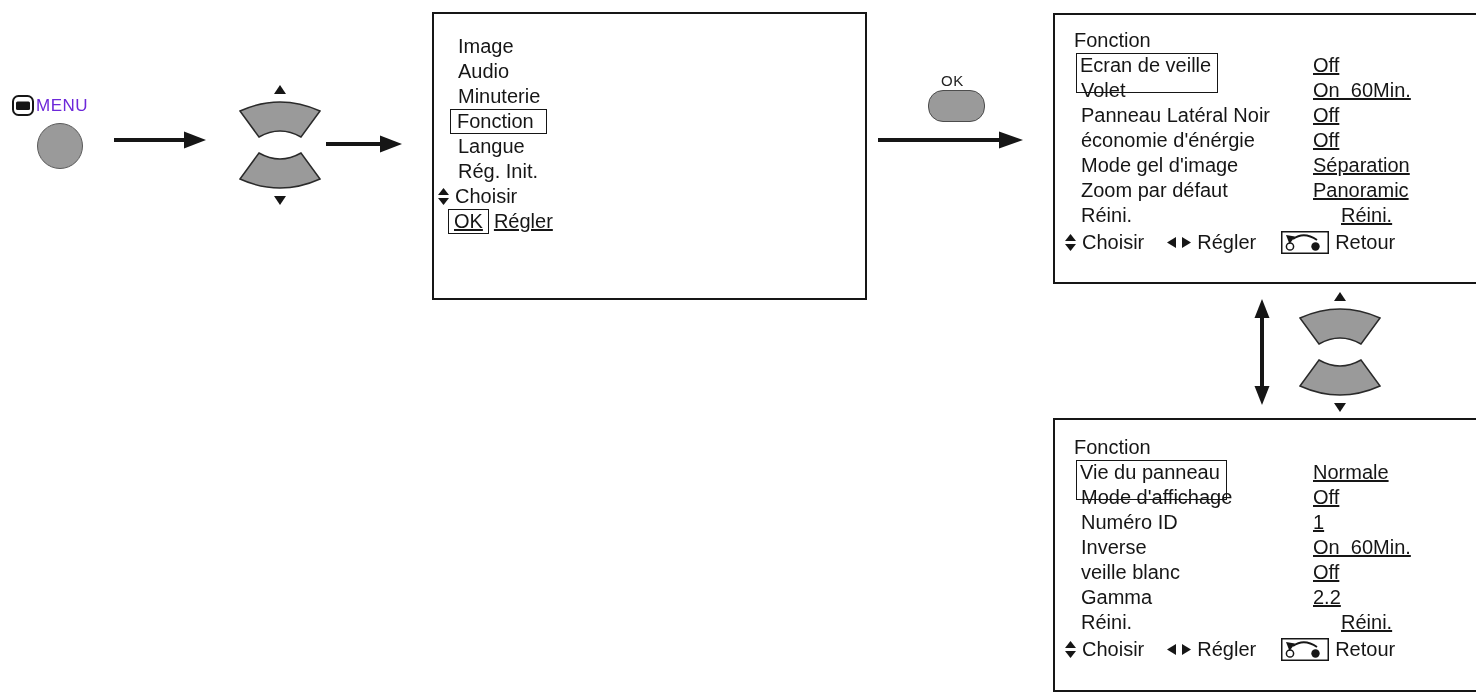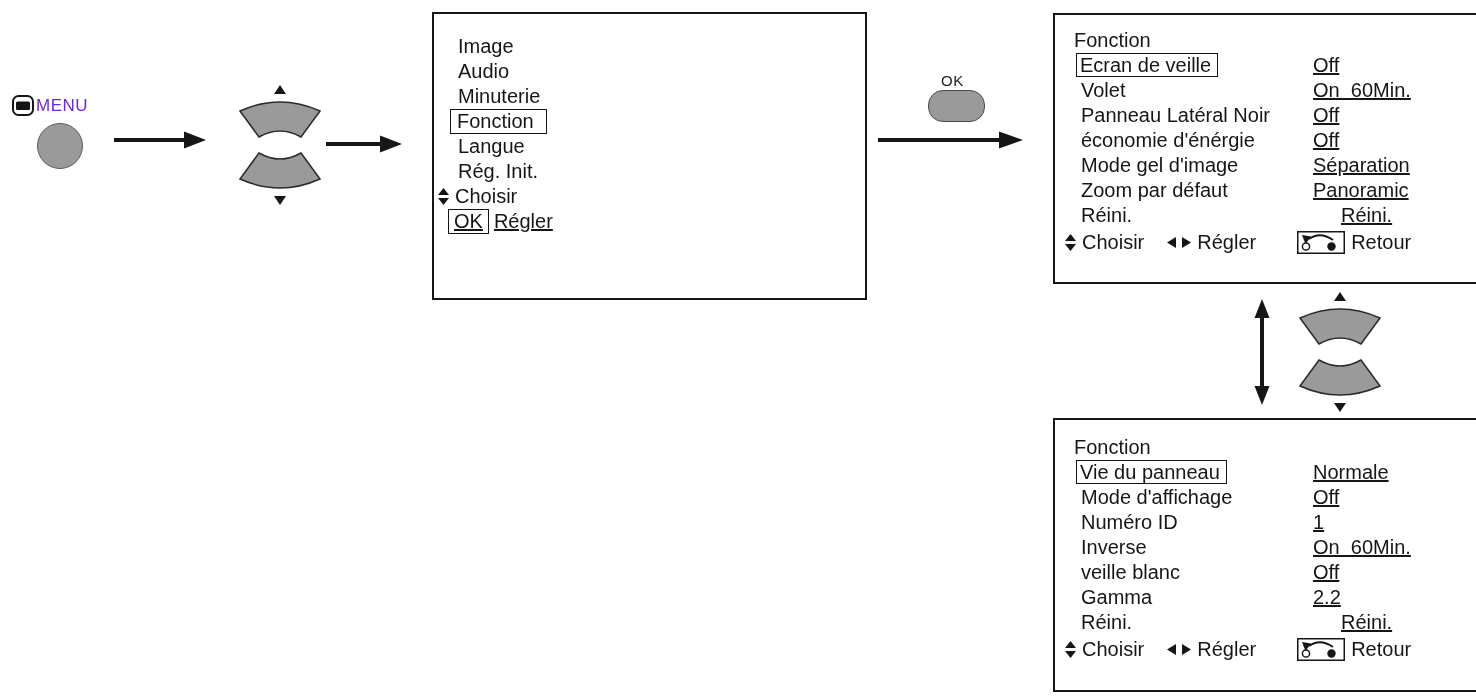--- a/index.html
+++ b/index.html
@@ -41,27 +41,27 @@
   
   .fbox{
     width:415px;border:2px solid #161616;background:#fff;
     font-size:20px;line-height:25px;padding:13px 0 0 10px;box-sizing:content-box;
   }
   #fbox-top{left:1053px;top:13px;height:254px;}
   #fbox-bottom{left:1053px;top:418px;height:255px;padding-top:15px;}
   .ftitle{height:25px;margin-left:9px;}
   .frow{height:25px;margin-left:16px;display:flex;}
   .flabel{flex:0 0 232px;width:232px;}
-  .fsel{border:1.5px solid #161616;padding:0 6px 0 3px;margin-left:-5px;}
+  .fsel{border:1.5px solid #161616;padding:0 6px 16px 3px;margin-left:-5px;}
   .fvalue{white-space:pre;text-decoration:underline;}
   .fvalue.indent{padding-left:28px;}
   .fhints{display:flex;align-items:center;height:26px;margin-top:1px;}
   .hint-group{display:inline-flex;align-items:center;gap:6px;}
   .hg2{margin-left:23px;}
-  .hg3{margin-left:41px;}
+  .hg3{margin-left:25px;}
 
   svg{display:block;}
 </style>
 </head>
 <body>
 
 <div id="canvas">
 
   <div class="abs" id="menu-group">
     <div class="menu-label-row">

